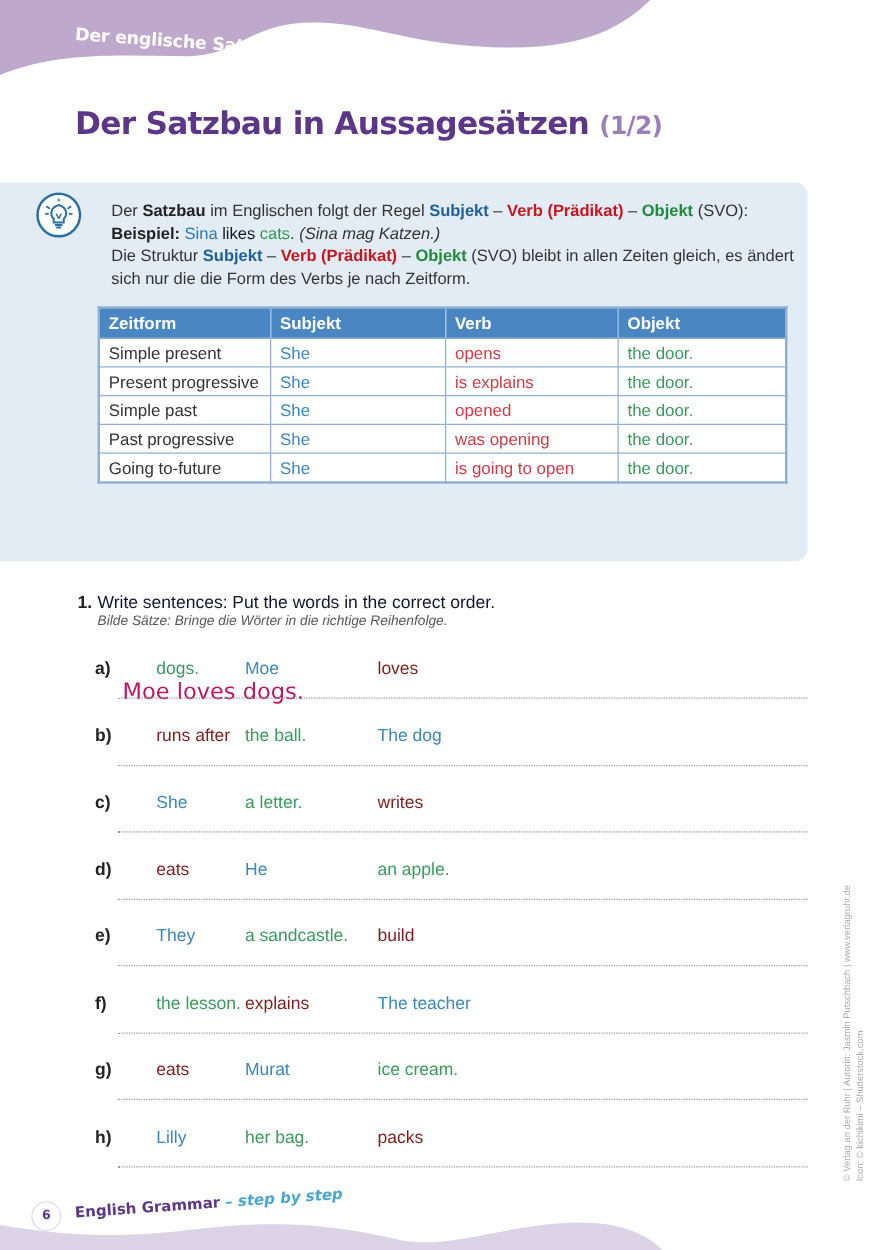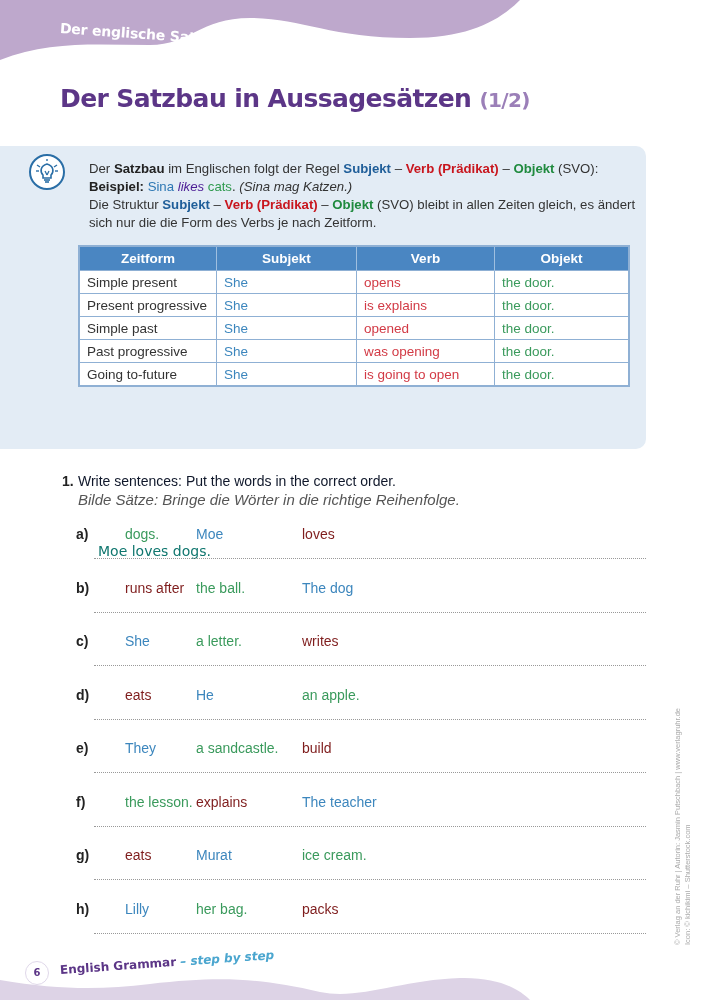--- a/index.html
+++ b/index.html
@@ -11,44 +11,44 @@
   .page-title { position:absolute; left:60px; top:84px; font-size:25px; font-weight:bold; color:#5c3687;
                 letter-spacing:-0.6px; font-family:"DejaVu Sans", sans-serif; }
   .page-title .part { color:#9b7fb8; font-size:20px; }
   .callout { position:absolute; left:0; top:146px; width:646px; height:303px; background:#e3ecf5;
              border-radius:0 10px 10px 0; }
   .bulb { position:absolute; left:28px; top:153px; width:38px; height:38px; }
   .intro { position:absolute; left:78px; top:160px; width:560px; font-size:13.2px; line-height:18px; color:#333;
            font-family:"Liberation Sans", sans-serif;margin-left:11px; }
   .intro b { color:#222; }
   .c-blue { color:#2e78b4; }
-  .c-red { color:#4c1d95;font-style:italic; }
+  .c-red { color:#0f172a; }
   .c-green { color:#2f9a4f; }
   .cb-blue { color:#1f5e99; font-weight:bold; }
   .cb-red { color:#c8161e; font-weight:bold; }
   .cb-green { color:#1f8a3e; font-weight:bold; }
   table.grammar { position:absolute; left:78px; top:245px; width:552px; border-collapse:collapse;
                   font-family:"Liberation Sans", sans-serif; font-size:13.5px; background:#fff;
                   border:2px solid #8fb0d4; }
-  table.grammar th { background:#4a86c2; color:#fff; text-align:center; font-weight:bold; padding:0 7px;
+  table.grammar th { background:#4a86c2; color:#fff; text-align:left; font-weight:bold; padding:0 7px;
                      height:23px; border-right:1px solid #9fbfe0; font-size:13.5px; }
   table.grammar td { height:22px; padding:0 7px; border:1px solid #8fb0d4; color:#333; }
   table.grammar td.subj { color:#3c86bd; }
   table.grammar td.verb { color:#d23a45; }
   table.grammar td.obj { color:#3a9a5c; }
   .task { position:absolute; left:62px; top:473px; font-family:"Liberation Sans", sans-serif; }
   .task-num { position:absolute; left:0; top:0; font-size:14px; font-weight:bold; color:#222; }
   .task-title { position:absolute; left:16px; top:0; font-size:14px; font-weight:normal; color:#0f172a; white-space:nowrap; }
-  .task-sub { position:absolute; left:16px; top:18px; font-size:15px; font-style:italic; color:#555; white-space:nowrap; }
+  .task-sub { position:absolute; left:16px; top:18px; font-size:11px; font-style:italic; color:#555; white-space:nowrap; }
   .ex { position:absolute; left:76px; width:570px; height:54px; font-family:"Liberation Sans", sans-serif; font-size:14px; }
   .ex .lbl { position:absolute; left:0; top:0; font-weight:bold; color:#222; }
   .ex .w { position:absolute; top:0; white-space:nowrap; }
   .ex .w1 { left:18px;margin-left:31px; } .ex .w2 { left:120px; } .ex .w3 { left:226px; }
   .ex .line { position:absolute; left:18px; right:0; top:32px; border-bottom:1.5px dotted #999; height:0; }
-  .ex .answer { position:absolute; left:22px; top:17px; font-size:14px; color:#0f766e; font-family:"DejaVu Sans", sans-serif; }
+  .ex .answer { position:absolute; left:22px; top:17px; font-size:18px; color:#be185d; font-family:"DejaVu Sans", sans-serif; }
   .w-blue { color:#3c86bd; } .w-red { color:#7f1d1d; } .w-green { color:#3a9a5c; }
   .copyright { position:absolute; left:673px; top:945px; transform:rotate(-90deg); transform-origin:left top;
                font-size:7.5px; color:#aaa; white-space:nowrap; line-height:10px; font-family:"Liberation Sans", sans-serif; }
   .bottom-wave { position:absolute; left:0; top:950px; width:707px; height:50px; }
   .page-num { position:absolute; left:25px; top:961px; width:22px; height:22px; border-radius:50%; background:#fff;
               border:1px solid #e0d8ea; font-size:10px; font-weight:bold; color:#5c3687; text-align:center; line-height:22px; }
   .footer-brand { position:absolute; left:60px; top:963px; font-size:12px; font-weight:bold; color:#5c3687;
                   transform:rotate(-4deg); transform-origin:left center; white-space:nowrap; }
   .footer-brand .tag { color:#4ba6cf; font-style:italic; }
 </style>

